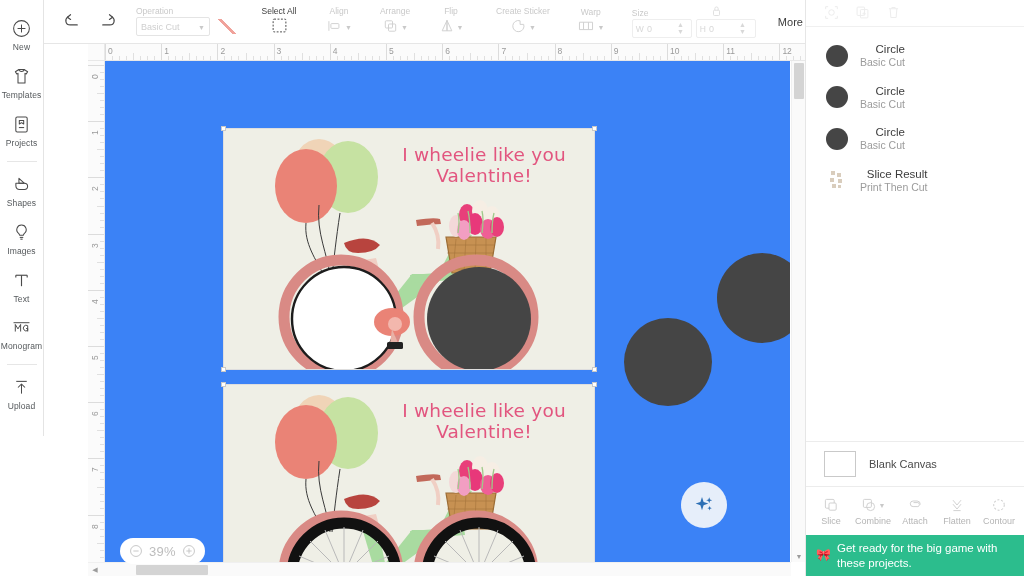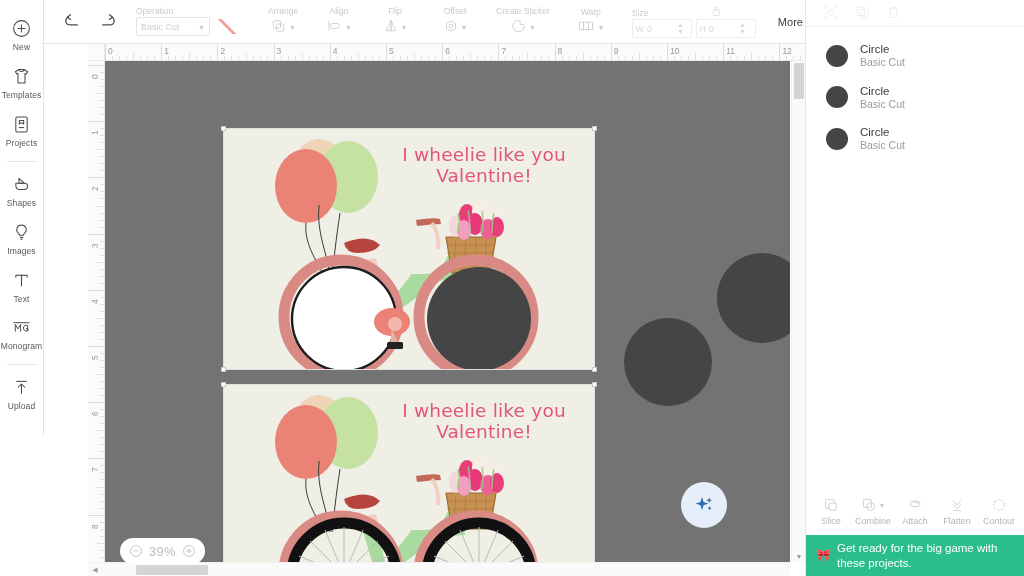--- a/index.html
+++ b/index.html
@@ -82,21 +82,21 @@
   .ruler-corner{ position:absolute; left:44px; top:0; width:17px; height:17px; background:#fbfbfb; border-right:1px solid #e8e8e8; border-bottom:1px solid #e8e8e8; z-index:3;}
   .tickmajor { position:absolute; top:0; width:1px; height:17px; background:#dcdcdc; }
   .tickminor { position:absolute; bottom:0; width:1px; height:4px; background:#e0e0e0; }
   .ticknum { position:absolute; top:2px; font-size:8.5px; color:#9a9a9a; padding-left:3px; }
   .vtickmajor { position:absolute; left:0; height:1px; width:17px; background:#dcdcdc; }
   .vtickminor { position:absolute; right:0; height:1px; width:4px; background:#e0e0e0; }
   .vticknum { position:absolute; left:2px; font-size:8.5px; color:#9a9a9a;
               transform:rotate(-90deg); transform-origin:left top; white-space:nowrap;}
   .board {
     position:absolute; left:61px; top:17px; right:15px; bottom:0;
-    background:#737373; overflow:hidden;
+    background:#3b82f6; overflow:hidden;
   }
 
   
   .card { position:absolute; background:#efefe6; outline:1px solid #dedede; }
   .card .hdl { position:absolute; width:5px; height:5px; border:1px solid #c9c9c9; background:#fff;}
   .card-title {
     position:absolute; color:#e2557f; font-size:18.5px; line-height:1.12;
     font-family:"DejaVu Sans", sans-serif; font-weight:400; text-align:center; letter-spacing:.2px;
   }
   .dark-circle { position:absolute; border-radius:50%; background:#454545; }
@@ -131,21 +131,21 @@
   .rpanel {
     width:219px; flex:0 0 219px; height:576px; background:#fff;
     border-left:1px solid #e6e6e6; display:flex; flex-direction:column; position:relative;
   }
   .rtabs { display:flex; height:34px; align-items:flex-end; padding:0 14px; border-bottom:1px solid #ececec;}
   .rtab { font-size:12px; color:#8e8e8e; padding:0 4px 8px; margin-right:22px; cursor:pointer; position:relative;}
   .rtab.active { color:#12a58c; }
   .rtab.active:after{ content:""; position:absolute; left:0; right:0; bottom:0; height:2px; background:#12a58c;}
   .rtools { height:27px; display:flex; align-items:center; gap:16px; padding:0 18px;
             border-bottom:1px solid #f0f0f0; color:#ececec; }
-  .layers-list { flex:1; overflow:hidden; padding-top:8px; }
+  .layers-list { flex:1; overflow:hidden; padding-top:8px;text-align:right; }
   .layer-row { display:flex; align-items:center; gap:12px; padding:7px 14px 7px 20px; cursor:pointer; }
   .layer-thumb { width:22px; height:22px; border-radius:50%; background:#454545; flex:0 0 22px; }
   .layer-thumb.slice { background:transparent; display:flex; align-items:center; justify-content:center; }
   .layer-txt { display:flex; flex-direction:column; line-height:1.25; }
   .layer-name { font-size:11.5px; color:#3c3c3c; }
   .layer-sub { font-size:10.5px; color:#9b9b9b; }
   .canvas-row {
     display:flex; align-items:center; gap:13px; padding:9px 14px 9px 18px;
     border-top:1px solid #ececec; border-bottom:1px solid #ececec;
   }
@@ -290,85 +290,83 @@
               <span>Basic Cut</span>
               <span class="caret">▼</span>
             </div>
             <div class="op-swatch"></div>
           </div>
         </div>
       </div>
 
       <div class="tb-div"></div>
 
+      <div class="tb-group">
+        <div class="tb-cell">
+          <div class="tb-cap on">Select All</div>
+          <div class="tb-ctl on">
+            <span>
+              <svg width="17" height="17" viewBox="0 0 20 20" fill="none" stroke="#3c3c3c" stroke-width="1.1" stroke-dasharray="2.2 1.8">
+                <rect x="2.5" y="2.5" width="15" height="15" rx="1.2"></rect>
+              </svg>
+            </span>
+          </div>
+        </div>
+      </div>
 
 
       <div class="tb-div"></div>
+
+      <div class="tb-group">
+        <div class="tb-cell">
+          <div class="tb-cap">Align</div>
+          <div class="tb-ctl">
+            <span>
+              <svg width="17" height="16" viewBox="0 0 20 20" fill="none" stroke="#d0d0d0" stroke-width="1.2">
+                <line x1="3" y1="4" x2="3" y2="16"></line>
+                  <rect x="5.5" y="7" width="10" height="6" rx="1"></rect>
+              </svg>
+            </span>
+              <span class="caret">▼</span>
+          </div>
+        </div>
+      </div>
 
       <div class="tb-group">
         <div class="tb-cell">
           <div class="tb-cap">Arrange</div>
           <div class="tb-ctl">
             <span>
               <svg width="17" height="16" viewBox="0 0 20 20" fill="none" stroke="#d0d0d0" stroke-width="1.2" stroke-linejoin="round">
                 <rect x="3.5" y="3.5" width="9" height="9" rx="1.2"></rect>
                   <rect x="7.5" y="7.5" width="9" height="9" rx="1.2"></rect>
               </svg>
             </span>
               <span class="caret">▼</span>
           </div>
         </div>
       </div>
 
       <div class="tb-group">
         <div class="tb-cell">
-          <div class="tb-cap">Align</div>
-          <div class="tb-ctl">
-            <span>
-              <svg width="17" height="16" viewBox="0 0 20 20" fill="none" stroke="#d0d0d0" stroke-width="1.2">
-                <line x1="3" y1="4" x2="3" y2="16"></line>
-                  <rect x="5.5" y="7" width="10" height="6" rx="1"></rect>
-              </svg>
-            </span>
-              <span class="caret">▼</span>
-          </div>
-        </div>
-      </div>
-
-      <div class="tb-group">
-        <div class="tb-cell">
           <div class="tb-cap">Flip</div>
           <div class="tb-ctl">
             <span>
               <svg width="16" height="16" viewBox="0 0 20 20" fill="none" stroke="#d0d0d0" stroke-width="1.2" stroke-linejoin="round">
                 <path d="M10 3 L4 16 h6 Z"></path>
                   <path d="M10 3 L16 16 h-6 Z"></path>
               </svg>
             </span>
               <span class="caret">▼</span>
           </div>
         </div>
       </div>
 
       <div class="tb-div"></div>
 
-      <div class="tb-group">
-        <div class="tb-cell">
-          <div class="tb-cap">Offset</div>
-          <div class="tb-ctl">
-            <span>
-              <svg width="16" height="16" viewBox="0 0 20 20" fill="none" stroke="#d0d0d0" stroke-width="1.2">
-                <path d="M10 3.6 l5.6 3.2 v6.4 L10 16.4 L4.4 13.2 V6.8 Z"></path>
-                  <circle cx="10" cy="10" r="2.4"></circle>
-              </svg>
-            </span>
-              <span class="caret">▼</span>
-          </div>
-        </div>
-      </div>
 
       <div class="tb-div"></div>
 
       <div class="tb-group">
         <div class="tb-cell">
           <div class="tb-cap">Create Sticker</div>
           <div class="tb-ctl">
             <span>
               <svg width="17" height="16" viewBox="0 0 20 20" fill="none" stroke="#d0d0d0" stroke-width="1.2" stroke-linejoin="round">
                 <path d="M12 3.5 A7 7 0 1 0 16.5 8 L12 8 Z"></path>
@@ -882,22 +880,44 @@
             <div class="layer-sub">Basic Cut</div>
           </div>
         </div>
         <div class="layer-row">
           <div class="layer-thumb" style="background: rgb(69, 69, 69);"></div>
           <div class="layer-txt">
             <div class="layer-name">Circle</div>
             <div class="layer-sub">Basic Cut</div>
           </div>
         </div>
-      </div>
-
+        <div class="layer-row">
+          <div class="layer-thumb slice">
+            <svg width="18" height="20" viewBox="0 0 18 20">
+              <g fill="#d9cdbd">
+                <rect x="3" y="1" width="4" height="4"></rect>
+                <rect x="9" y="3" width="4" height="4"></rect>
+                <rect x="2" y="8" width="4" height="4"></rect>
+                <rect x="10" y="9" width="4" height="4"></rect>
+                <rect x="4" y="14" width="4" height="4"></rect>
+                <rect x="10" y="15" width="3" height="3"></rect>
+              </g>
+            </svg>
+          </div>
+          <div class="layer-txt">
+            <div class="layer-name">Slice Result</div>
+            <div class="layer-sub">Print Then Cut</div>
+          </div>
+        </div>
+      </div>
+
+    <div class="canvas-row">
+      <div class="canvas-sw" style="background: rgb(255, 255, 255);"></div>
+      <div class="canvas-lbl">Blank Canvas</div>
+    </div>
 
     <div class="opbar">
       <div class="opbtn">
         <span class="ico">
           <svg width="16" height="16" viewBox="0 0 20 20" fill="none" stroke="#cfcfcf" stroke-width="1.2">
             <rect x="3" y="3" width="11" height="11" rx="1.4"></rect>
               <rect x="7.5" y="7.5" width="9" height="9" rx="1.4" fill="#fff"></rect>
           </svg>
         </span>
         <span class="nm">Slice</span>

